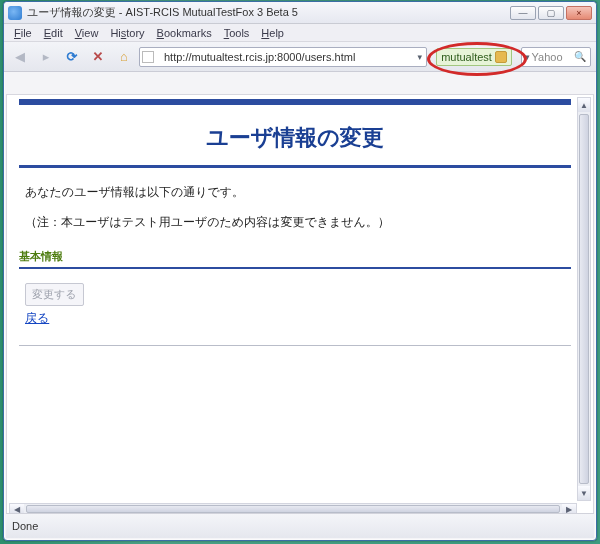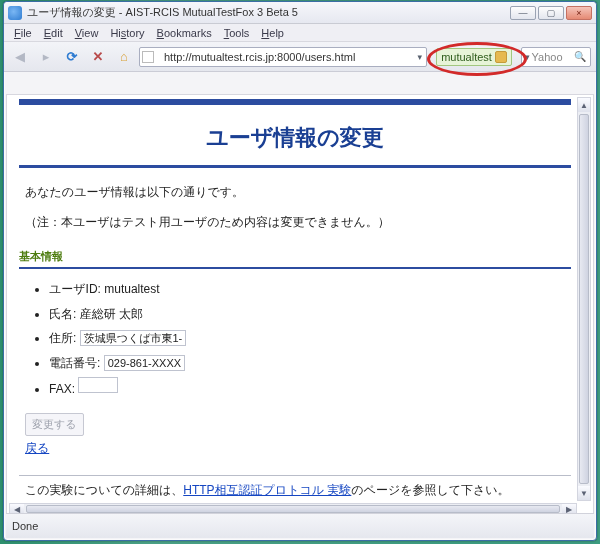--- a/index.html
+++ b/index.html
@@ -186,33 +186,23 @@
 
   <div class="scrollwrap">
     <div class="content">
       <div class="hr1"></div>
       <div class="h1">ユーザ情報の変更</div>
       <div class="hr2"></div>
       <div class="body">
         <div style="margin:4px 6px;">あなたのユーザ情報は以下の通りです。</div>
         <div style="margin:10px 6px 6px;">（注：本ユーザはテスト用ユーザのため内容は変更できません。）</div>
         <div class="section-title">基本情報</div>
-        <ul class="infolist">
-          <li><span>ユーザID:</span> <span>mutualtest</span></li>
-          <li><span>氏名:</span> <span>産総研 太郎</span></li>
-          <li><span>住所:</span> <span class="valbox">茨城県つくば市東1-</span></li>
-          <li><span>電話番号:</span> <span class="valbox">029-861-XXXX</span></li>
-          <li><span>FAX:</span> <span class="valbox"></span></li>
-        </ul>
         <div class="btn-disabled">変更する</div><br>
         <a href="#" class="link" style="margin-left:6px;">戻る</a>
         <hr class="foot-hr">
-        <div style="margin:0 6px;">
-          <span>この実験についての詳細は、</span><a href="#" class="link">HTTP相互認証プロトコル 実験</a><span>のページを参照して下さい。</span>
-        </div>
         
         
       </div>
     </div>
     <div class="vscroll">
       <div class="arrow">▲</div>
       <div class="thumb"></div>
       <div class="arrow" style="position:absolute;bottom:0;left:0;right:0;">▼</div>
     </div>
     <div class="hscroll">

